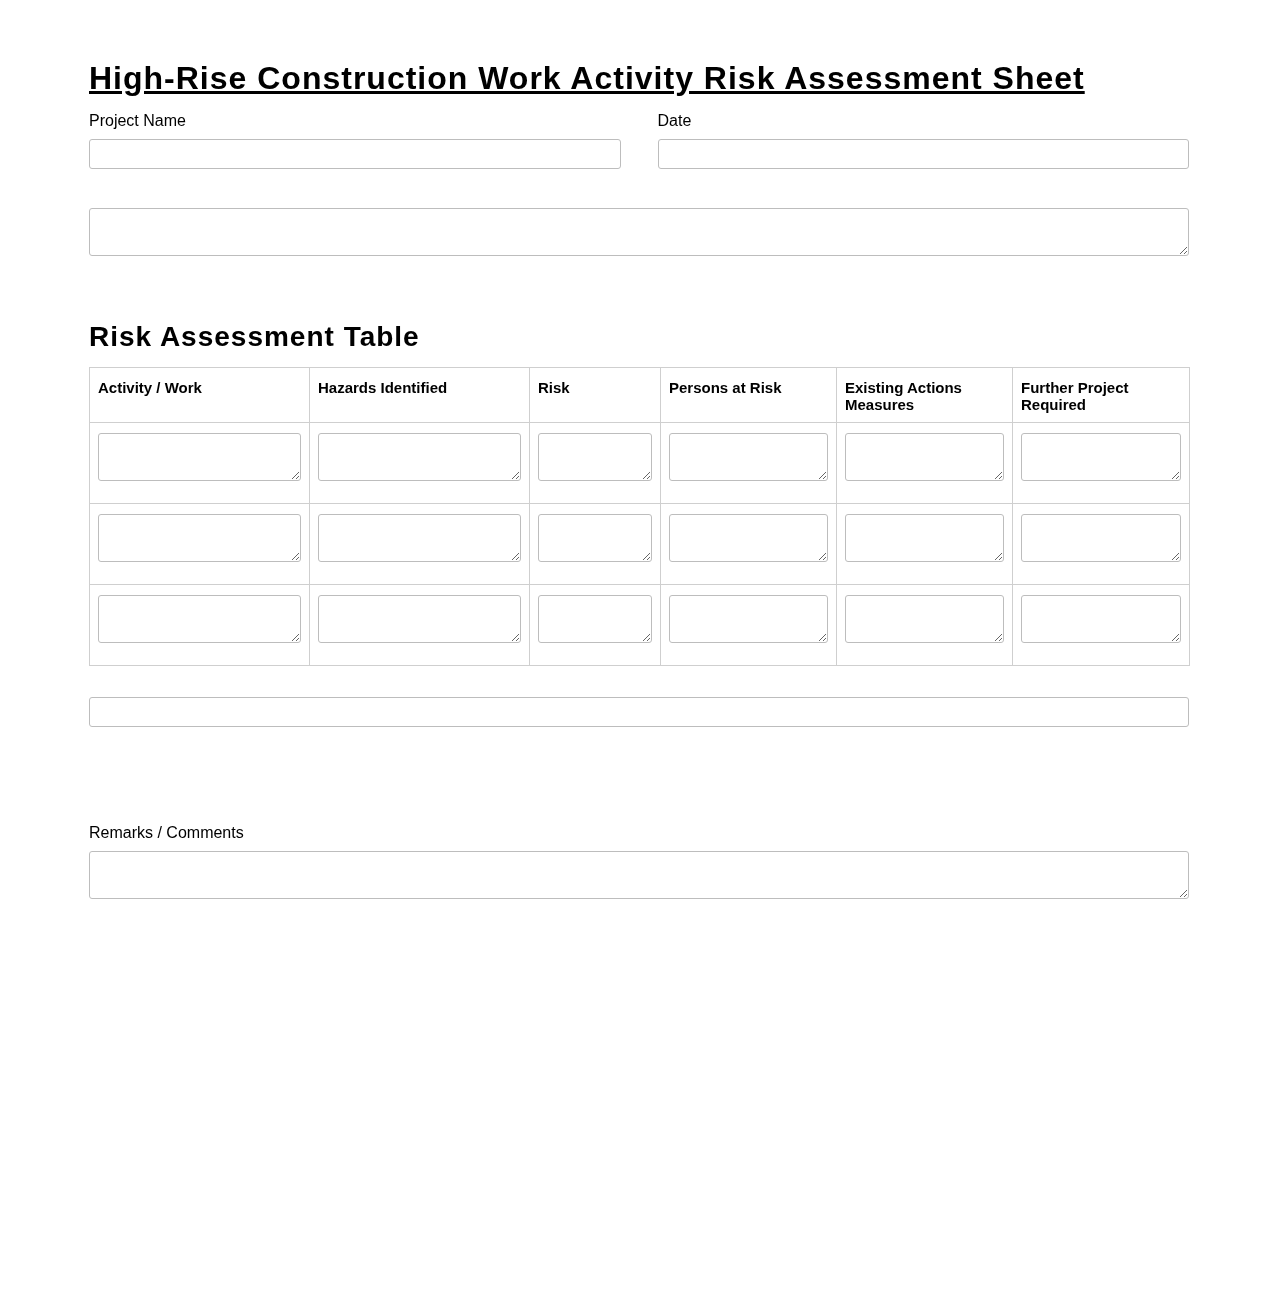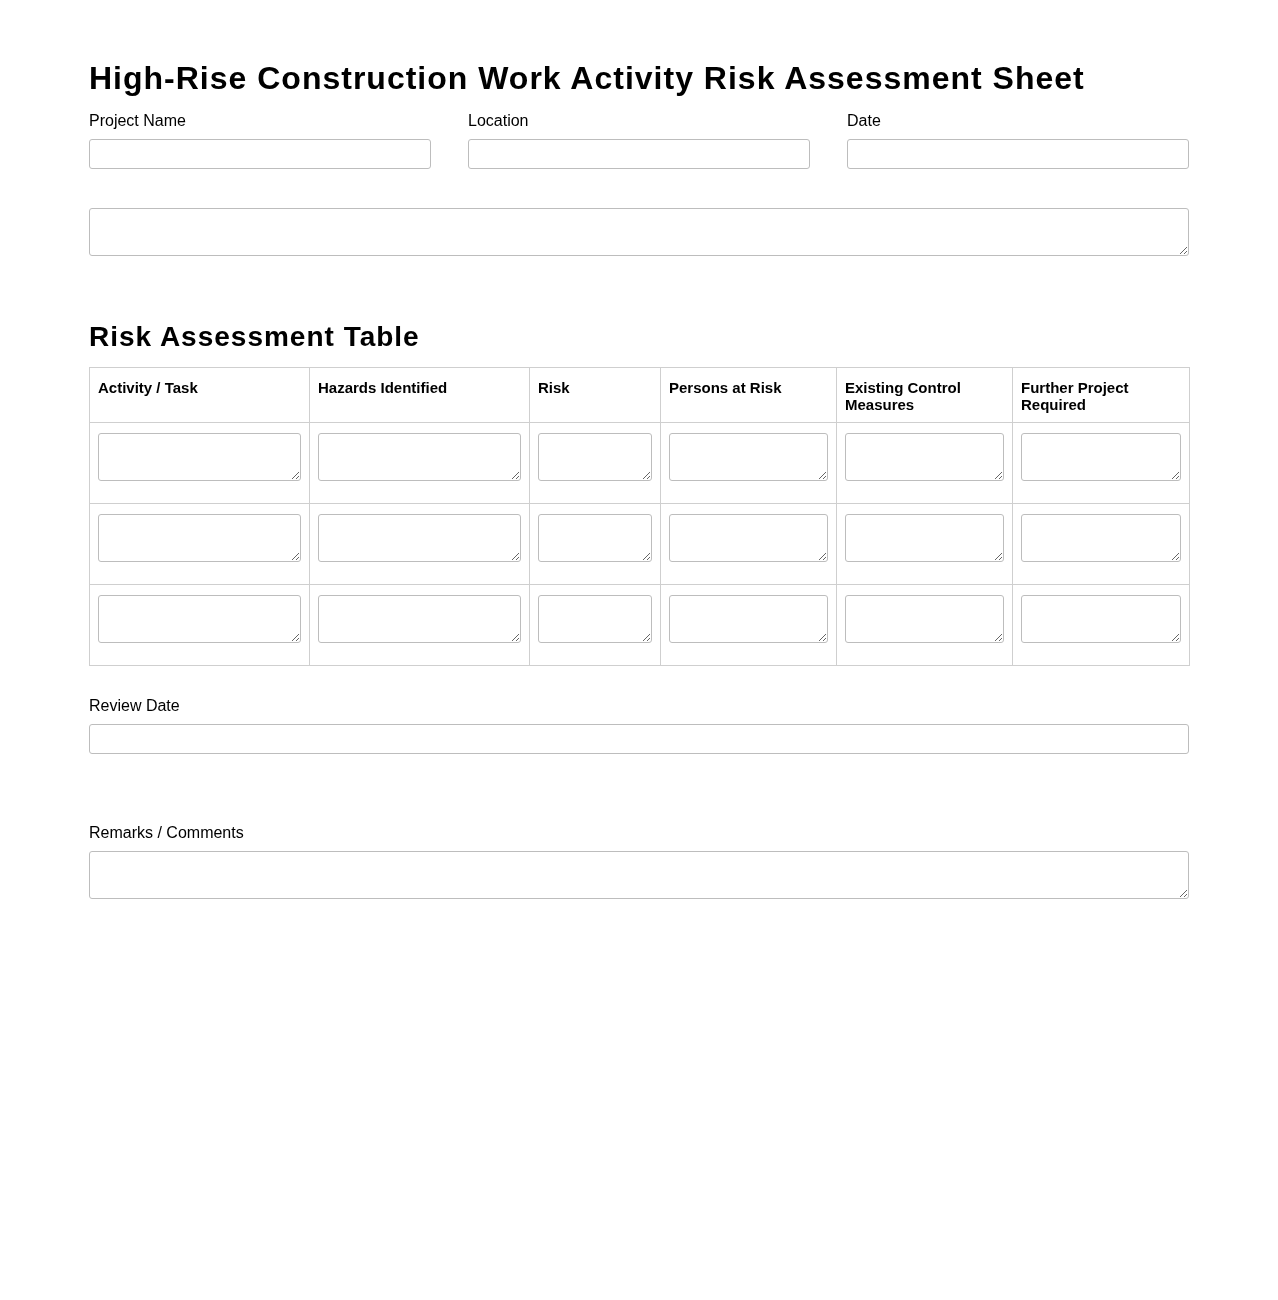--- a/index.html
+++ b/index.html
@@ -7,21 +7,21 @@
     body {
       width: 1278px; height: 1300px;
       font-family: "Liberation Sans", sans-serif;
       color: #000;
       position: relative;
     }
     .page { position: absolute; left: 89px; top: 0; width: 1100px; }
     h1 {
       position: absolute; top: 58px; left: 0; margin: 0;
       font-size: 32px; font-weight: bold; letter-spacing: 1px;
-      line-height: 40px; white-space: nowrap;
+      line-height: 40px; white-space: nowrap; text-decoration: underline;
     }
     h2 {
       position: absolute; top: 322px; left: 0; margin: 0;
       font-size: 28px; font-weight: bold; letter-spacing: 1px;
       line-height: 30px;
     }
     .row { position: absolute; left: 0; width: 1100px; display: flex; gap: 37px; }
     .field { flex: 1; display: flex; flex-direction: column; }
     label {
       font-size: 16px; line-height: 18px; height: 18px; margin-bottom: 9px; display: block;
@@ -54,24 +54,20 @@
 
 <div class="page">
   <h1>High-Rise Construction Work Activity Risk Assessment Sheet</h1>
 
   <div class="row" style="top:112px;">
     <div class="field">
       <label>Project Name</label>
       <input type="text" value="" style="">
     </div>
     <div class="field">
-      <label>Location</label>
-      <input type="text" value="" style="">
-    </div>
-    <div class="field">
       <label>Date</label>
       <input type="text" value="" style="">
     </div>
   </div>
 
   <div class="row wide" style="top:208px;">
     <div class="field">
       <textarea style=""></textarea>
     </div>
   </div>
@@ -82,25 +78,25 @@
     <colgroup>
       <col style="width:220px">
         <col style="width:220px">
         <col style="width:131px">
       <col style="width:176px">
         <col style="width:176px">
         <col style="width:177px">
     </colgroup>
     <thead>
       <tr>
-        <th>Activity / Task</th>
+        <th>Activity / Work</th>
         <th>Hazards Identified</th>
         <th>Risk</th>
         <th>Persons at Risk</th>
-        <th>Existing Control Measures</th>
+        <th>Existing Actions Measures</th>
         <th>Further Project Required</th>
       </tr>
     </thead>
     <tbody>
       <tr>
         <td>
             <textarea style=""></textarea>
           </td>
         <td>
             <textarea style=""></textarea>
@@ -156,21 +152,20 @@
           </td>
         <td>
             <textarea style=""></textarea>
           </td>
       </tr>
     </tbody>
   </table>
 
   <div class="row" style="top:697px;">
     <div class="field">
-      <label>Review Date</label>
       <input type="text" value="" style="">
     </div>
   </div>
 
   <div class="row wide" style="top:824px;">
     <div class="field">
       <label>Remarks / Comments</label>
       <textarea style=""></textarea>
     </div>
   </div>

